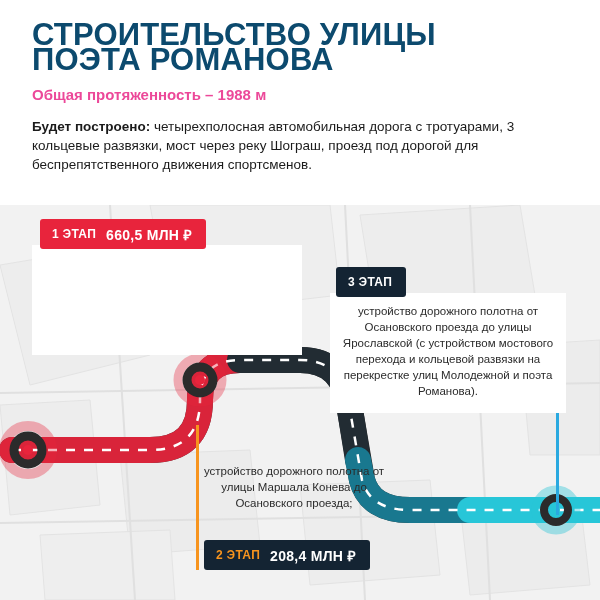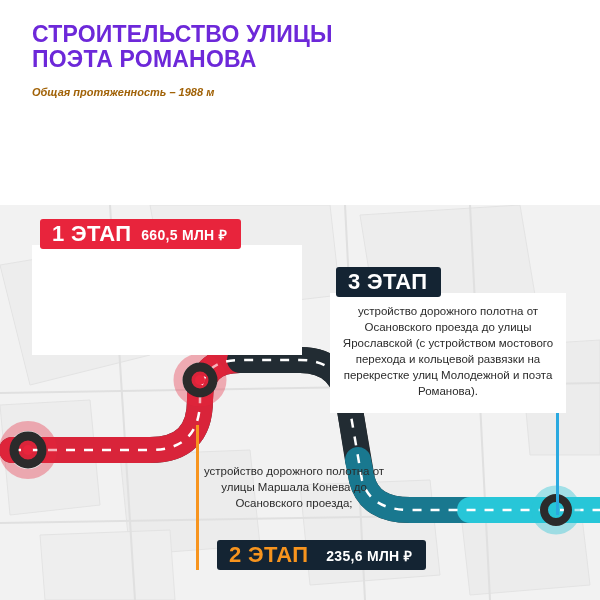--- a/index.html
+++ b/index.html
@@ -9,47 +9,47 @@
     font-family:"Liberation Sans", sans-serif;
     color:#1b1b1b;
     overflow:hidden;
     position:relative;
   }
   .stage{position:relative;width:600px;height:600px;overflow:hidden;}
 
   
   .header{position:absolute;left:32px;top:22px;width:540px;}
   .title{
-    font-size:23px;line-height:25px;font-weight:bold;
-    letter-spacing:0.2px;color:#6d28d9;margin:0 0 14px 0;
+    font-size:31px;line-height:25px;font-weight:bold;
+    letter-spacing:0.2px;color:#0c4a6e;margin:0 0 14px 0;
     text-transform:uppercase;white-space:pre-line;
   }
   .subtitle{
-    font-size:11px;font-weight:bold;color:#a16207;margin:0 0 14px 0;font-style:italic;
+    font-size:15px;font-weight:bold;color:#ec4899;margin:0 0 14px 0;
   }
   .body-text{
     font-size:13.5px;line-height:19px;color:#1b1b1b;margin:0;
     max-width:520px;
   }
   .body-text b{font-weight:bold;}
 
   
   .map{
     position:absolute;left:0;top:205px;width:600px;height:395px;
     background:#f2f2f2;overflow:hidden;
   }
   .map svg{display:block;}
 
   
   .tag{
     position:absolute;display:flex;align-items:center;
     height:30px;padding:0 14px 0 12px;border-radius:3px;
     color:#ffffff;white-space:nowrap;
   }
-  .tag .num{font-size:22px;font-weight:bold;letter-spacing:0.3px;}
+  .tag .num{font-size:12px;font-weight:bold;letter-spacing:0.3px;}
   .tag .amount{font-size:14px;font-weight:bold;margin-left:10px;letter-spacing:0.3px;}
   .tag.red{background:#e8243c;}
   .tag.red .num{color:#ffffff;}
   .tag.dark{background:#142433;}
   .tag.dark .num{color:#ffffff;}
   .tag.orange-num{background:#142433;}
   .tag.orange-num .num{color:#f7941e;}
 
   .callout-box{
     position:absolute;background:#ffffff;
@@ -63,36 +63,39 @@
   #stage1-tag{left:40px;top:14px;}
   #stage1-panel{left:32px;top:40px;width:270px;height:110px;background:#ffffff;}
   #stage1-text{left:44px;top:50px;width:250px;}
 
   
   #stage3-tag{left:336px;top:62px;}
   #stage3-panel{left:330px;top:88px;width:236px;height:120px;background:#ffffff;}
   #stage3-text{left:338px;top:98px;width:220px;}
 
   
-  #stage2-tag{left:217px;top:335px;gap:8px;}
+  #stage2-tag{left:204px;top:335px;}
   #stage2-text{left:196px;top:258px;width:196px;}
 
   .vline{position:absolute;width:3px;}
   #line-orange{left:196px;top:220px;height:145px;background:#f7941e;}
   #line-blue{left:556px;top:190px;height:120px;background:#2aa9e0;}
 </style>
 </head>
 <body>
 
 <div class="stage">
 
   <div class="header">
     <h1 class="title">СТРОИТЕЛЬСТВО УЛИЦЫ
 ПОЭТА РОМАНОВА</h1>
     <div class="subtitle">Общая протяженность – 1988 м</div>
+    <p class="body-text">
+      <b>Будет построено:</b><span> четырехполосная автомобильная дорога с тротуарами, 3 кольцевые развязки, мост через реку Шограш, проезд под дорогой для беспрепятственного движения спортсменов.</span>
+    </p>
   </div>
 
   <div class="map">
     <svg width="600" height="395" viewBox="0 0 600 395">
 
       <g stroke="#e3e3e3" stroke-width="1" fill="#ececec">
         <rect x="0" y="0" width="600" height="395" fill="#f2f2f2" stroke="none"></rect>
         <polygon points="0,60 120,40 150,150 30,180" fill="#ededed"></polygon>
         <polygon points="150,0 330,0 340,90 170,110" fill="#eeeeee"></polygon>
         <polygon points="360,10 520,0 540,120 380,135" fill="#ededed"></polygon>
@@ -149,17 +152,17 @@
 
     <div class="callout-box" id="stage3-panel"></div>
     <div class="tag dark" id="stage3-tag">
       <span class="num">3 ЭТАП</span>
     </div>
     <div class="callout-text center" id="stage3-text">устройство дорожного полотна от Осановского проезда до улицы Ярославской (с устройством мостового перехода и кольцевой развязки на перекрестке улиц Молодежной и поэта Романова).</div>
 
     <div class="callout-text center" id="stage2-text">устройство дорожного полотна от улицы Маршала Конева до Осановского проезда;</div>
     <div class="tag orange-num" id="stage2-tag">
       <span class="num">2 ЭТАП</span>
-      <span class="amount">235,6 МЛН ₽</span>
+      <span class="amount">208,4 МЛН ₽</span>
     </div>
   </div>
 
 </div>
 
 </body></html>

